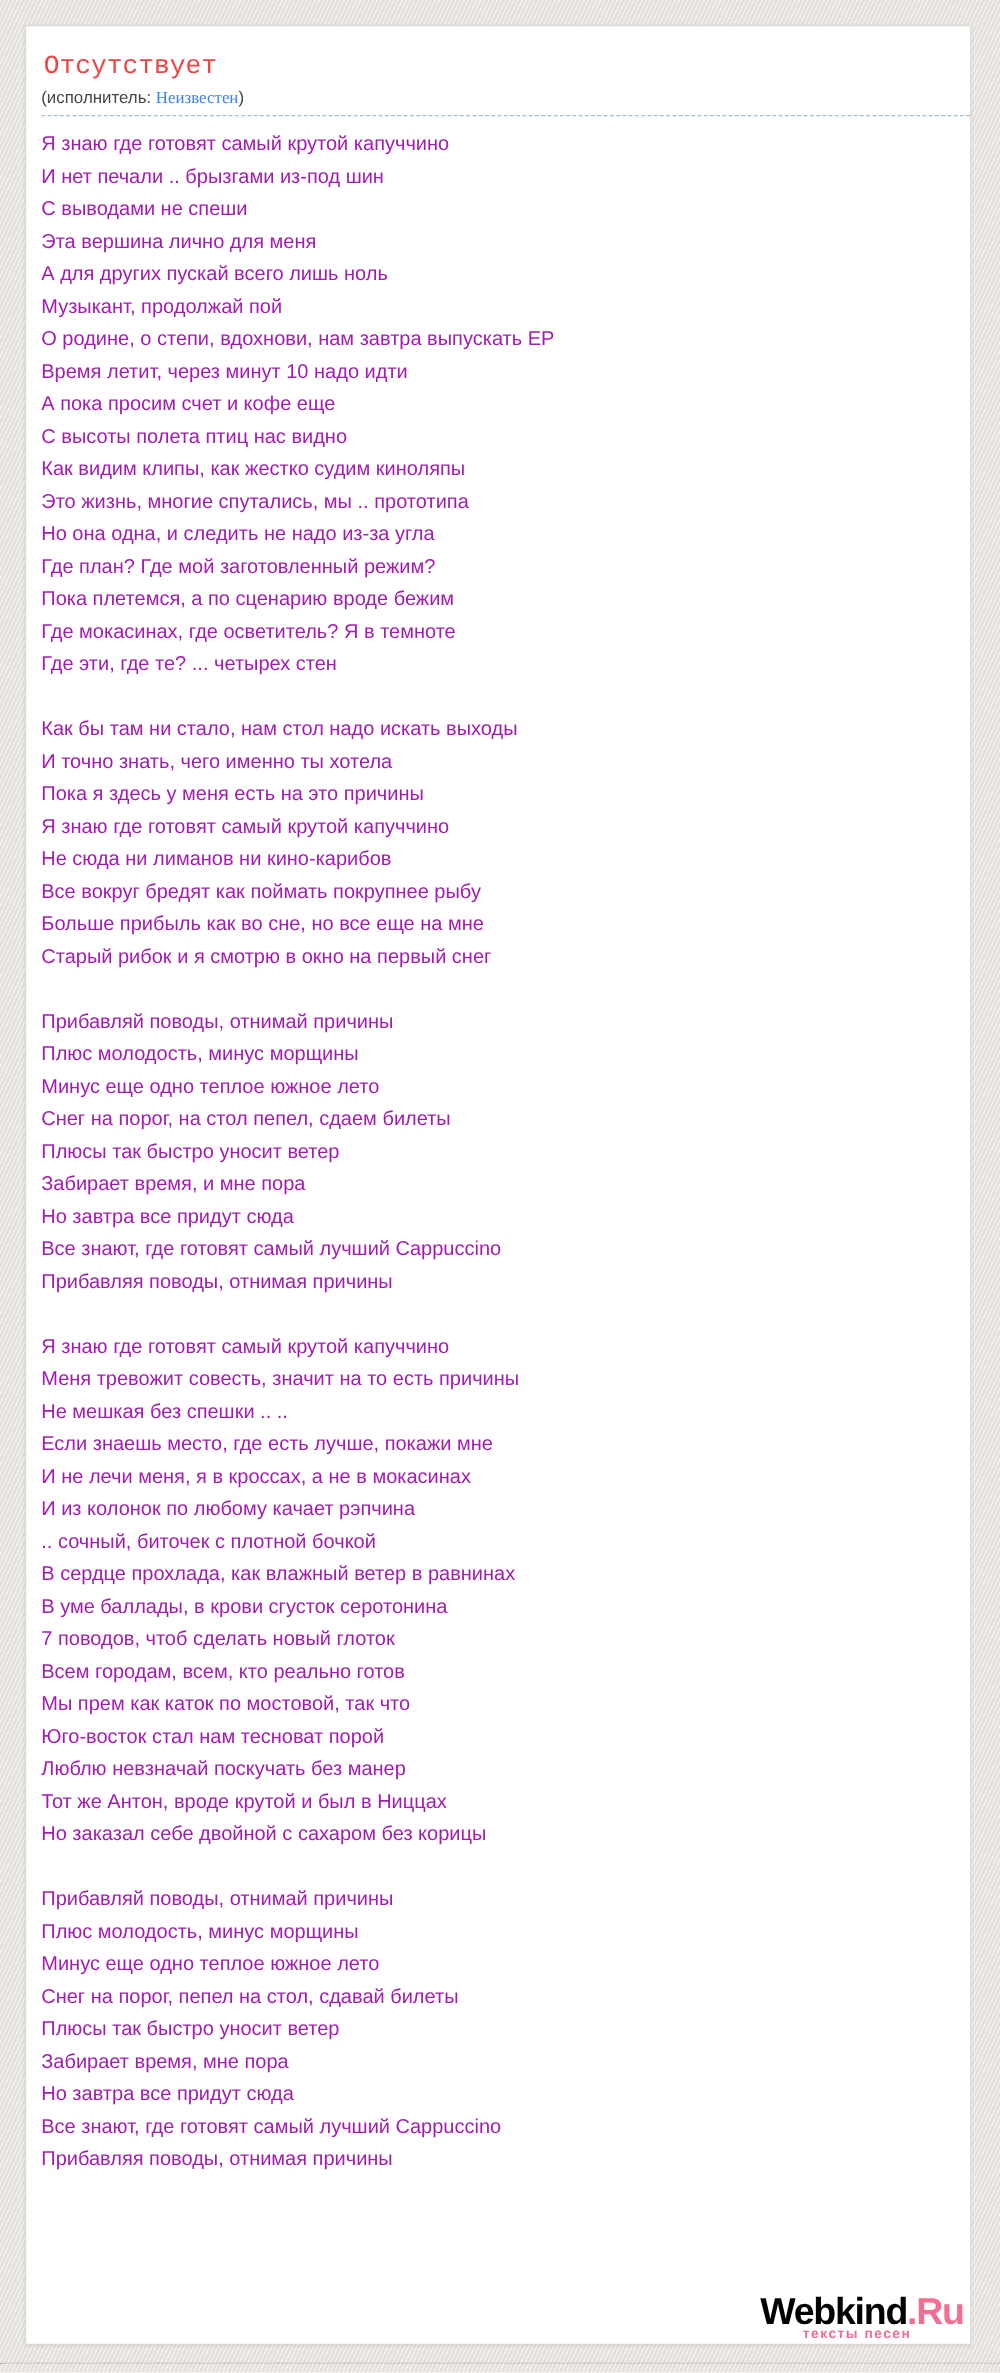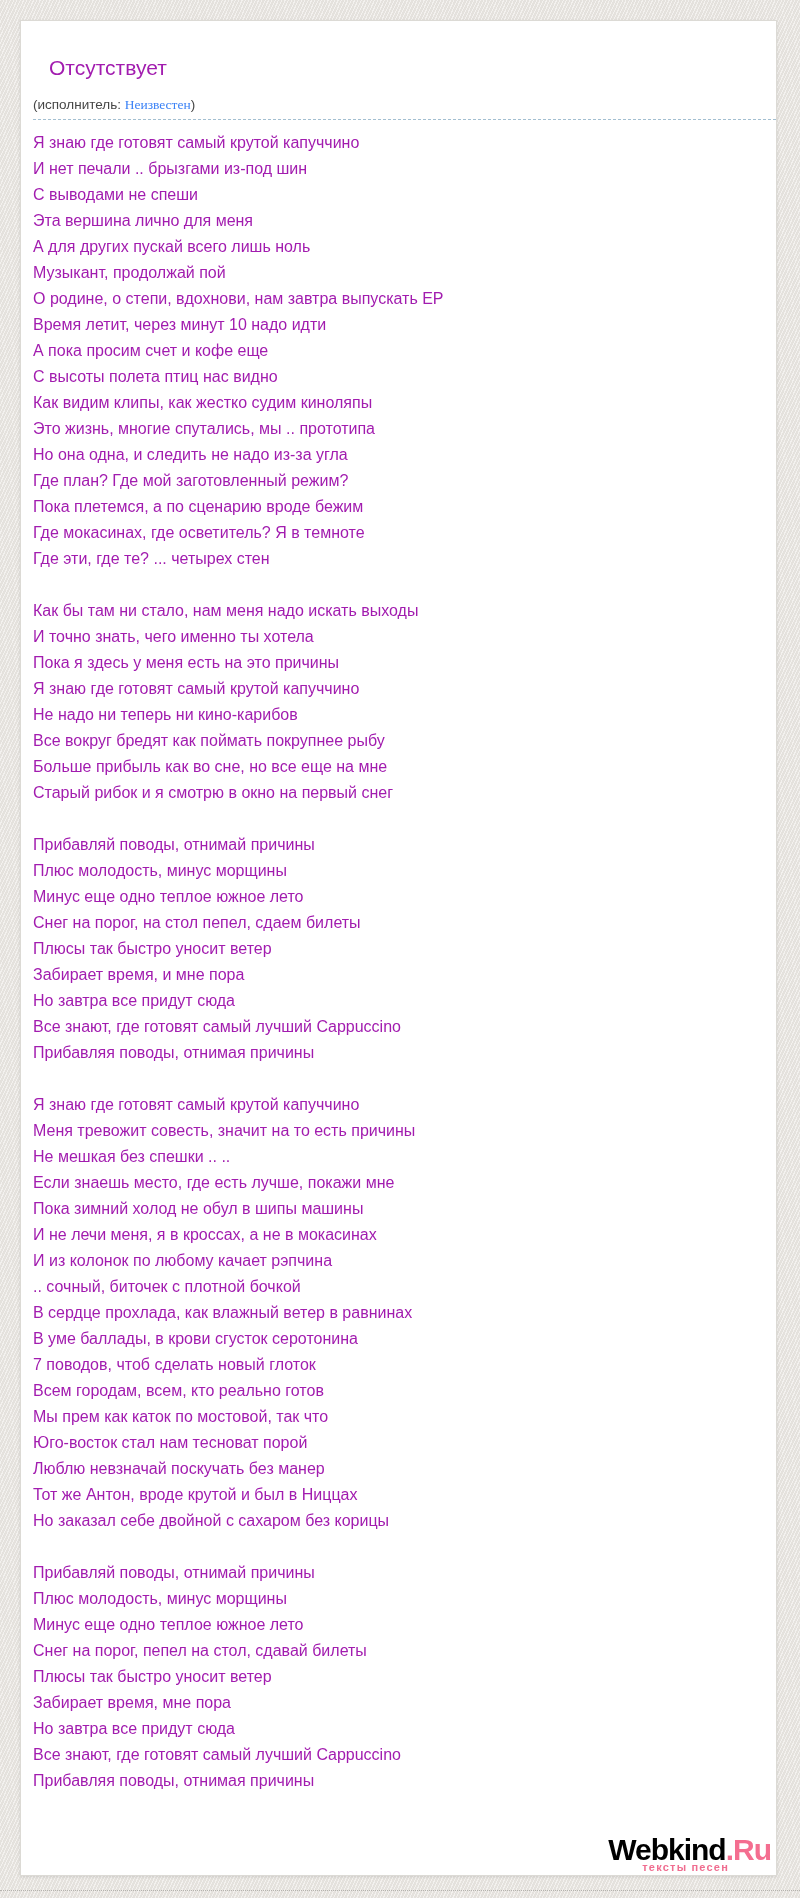--- a/index.html
+++ b/index.html
@@ -26,25 +26,26 @@
     top: 20px;
     width: 757px;
     height: 1856px;
     box-sizing: border-box;
     background: #ffffff;
     border: 1px solid #dcdad5;
     box-shadow: 0 1px 3px rgba(0,0,0,0.10);
     padding: 19px 0 0 12px;
   }
   h1.song-title {
-    margin: 16px;
+    margin: 2px;
     font-size: 21px;
     line-height: 24px;
     font-weight: 400;
-    color: #a21caf;
+    color: #ef4444;
+    font-family: Liberation Mono, monospace;
   }
   .artist-line {
     margin-top: 3px;
     font-size: 13.5px;
     line-height: 18px;
     color: #464646;
   }
   .artist-line a {
     color: #3b82f6;
     text-decoration: none;
@@ -127,46 +128,45 @@
         <div class="line">С высоты полета птиц нас видно</div>
         <div class="line">Как видим клипы, как жестко судим киноляпы</div>
         <div class="line">Это жизнь, многие спутались, мы .. прототипа</div>
         <div class="line">Но она одна, и следить не надо из-за угла</div>
         <div class="line">Где план? Где мой заготовленный режим?</div>
         <div class="line">Пока плетемся, а по сценарию вроде бежим</div>
         <div class="line">Где мокасинах, где осветитель? Я в темноте</div>
         <div class="line">Где эти, где те? ... четырех стен</div>
       </div>
       <div class="stanza">
-        <div class="line">Как бы там ни стало, нам меня надо искать выходы</div>
+        <div class="line">Как бы там ни стало, нам стол надо искать выходы</div>
         <div class="line">И точно знать, чего именно ты хотела</div>
         <div class="line">Пока я здесь у меня есть на это причины</div>
         <div class="line">Я знаю где готовят самый крутой капуччино</div>
-        <div class="line">Не надо ни теперь ни кино-карибов</div>
+        <div class="line">Не сюда ни лиманов ни кино-карибов</div>
         <div class="line">Все вокруг бредят как поймать покрупнее рыбу</div>
         <div class="line">Больше прибыль как во сне, но все еще на мне</div>
         <div class="line">Старый рибок и я смотрю в окно на первый снег</div>
       </div>
       <div class="stanza">
         <div class="line">Прибавляй поводы, отнимай причины</div>
         <div class="line">Плюс молодость, минус морщины</div>
         <div class="line">Минус еще одно теплое южное лето</div>
         <div class="line">Снег на порог, на стол пепел, сдаем билеты</div>
         <div class="line">Плюсы так быстро уносит ветер</div>
         <div class="line">Забирает время, и мне пора</div>
         <div class="line">Но завтра все придут сюда</div>
         <div class="line">Все знают, где готовят самый лучший Cappuccino</div>
         <div class="line">Прибавляя поводы, отнимая причины</div>
       </div>
       <div class="stanza">
         <div class="line">Я знаю где готовят самый крутой капуччино</div>
         <div class="line">Меня тревожит совесть, значит на то есть причины</div>
         <div class="line">Не мешкая без спешки .. ..</div>
         <div class="line">Если знаешь место, где есть лучше, покажи мне</div>
-        <div class="line">Пока зимний холод не обул в шипы машины</div>
         <div class="line">И не лечи меня, я в кроссах, а не в мокасинах</div>
         <div class="line">И из колонок по любому качает рэпчина</div>
         <div class="line">.. сочный, биточек с плотной бочкой</div>
         <div class="line">В сердце прохлада, как влажный ветер в равнинах</div>
         <div class="line">В уме баллады, в крови сгусток серотонина</div>
         <div class="line">7 поводов, чтоб сделать новый глоток</div>
         <div class="line">Всем городам, всем, кто реально готов</div>
         <div class="line">Мы прем как каток по мостовой, так что</div>
         <div class="line">Юго-восток стал нам тесноват порой</div>
         <div class="line">Люблю невзначай поскучать без манер</div>

